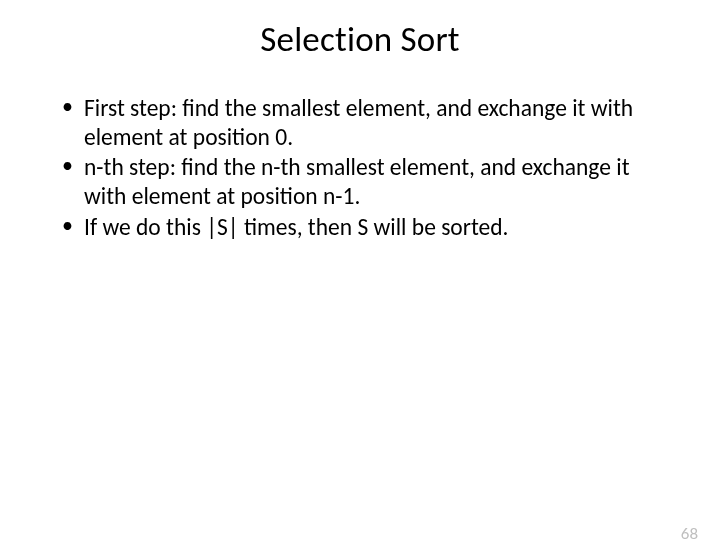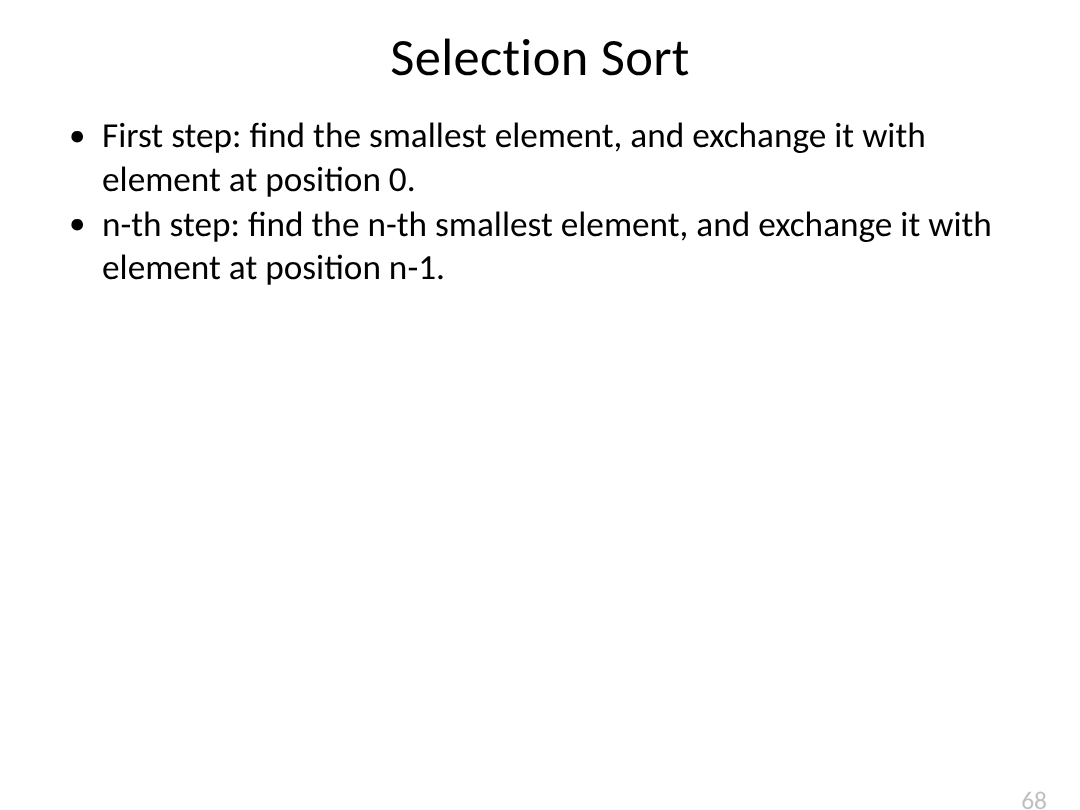--- a/index.html
+++ b/index.html
@@ -17,29 +17,29 @@
     width: 720px;
     height: 540px;
     position: relative;
     box-sizing: border-box;
   }
   .title {
     text-align: center;
     font-size: 35px;
     font-weight: 400;
     margin-top: 18px;
-    margin-bottom: 17px;
+    margin-bottom: 34px;
     letter-spacing: 0.2px;
   }
   .body {
     padding: 0 42px 0 42px;
   }
   ul.bullets {
     list-style: none;
-    margin: 0;
+    margin: 16px;
     padding: 0;
   }
   ul.bullets > li {
     position: relative;
     padding-left: 26px;
     font-size: 23.5px;
     line-height: 1.22;
     margin-bottom: 2px;
     font-weight: 400;
   }
@@ -61,16 +61,17 @@
 </style>
 </head>
 <body>
 
 <div class="slide">
   <div class="title">Selection Sort</div>
   <div class="body">
     <ul class="bullets">
       <li>First step: find the smallest element, and exchange it with element at position 0.</li>
       <li>n-th step: find the n-th smallest element, and exchange it with element at position n-1.</li>
+      <li>If we do this |S| times, then S will be sorted.</li>
     </ul>
   </div>
   <div class="pagenum">68</div>
 </div>
 
 </body></html>

